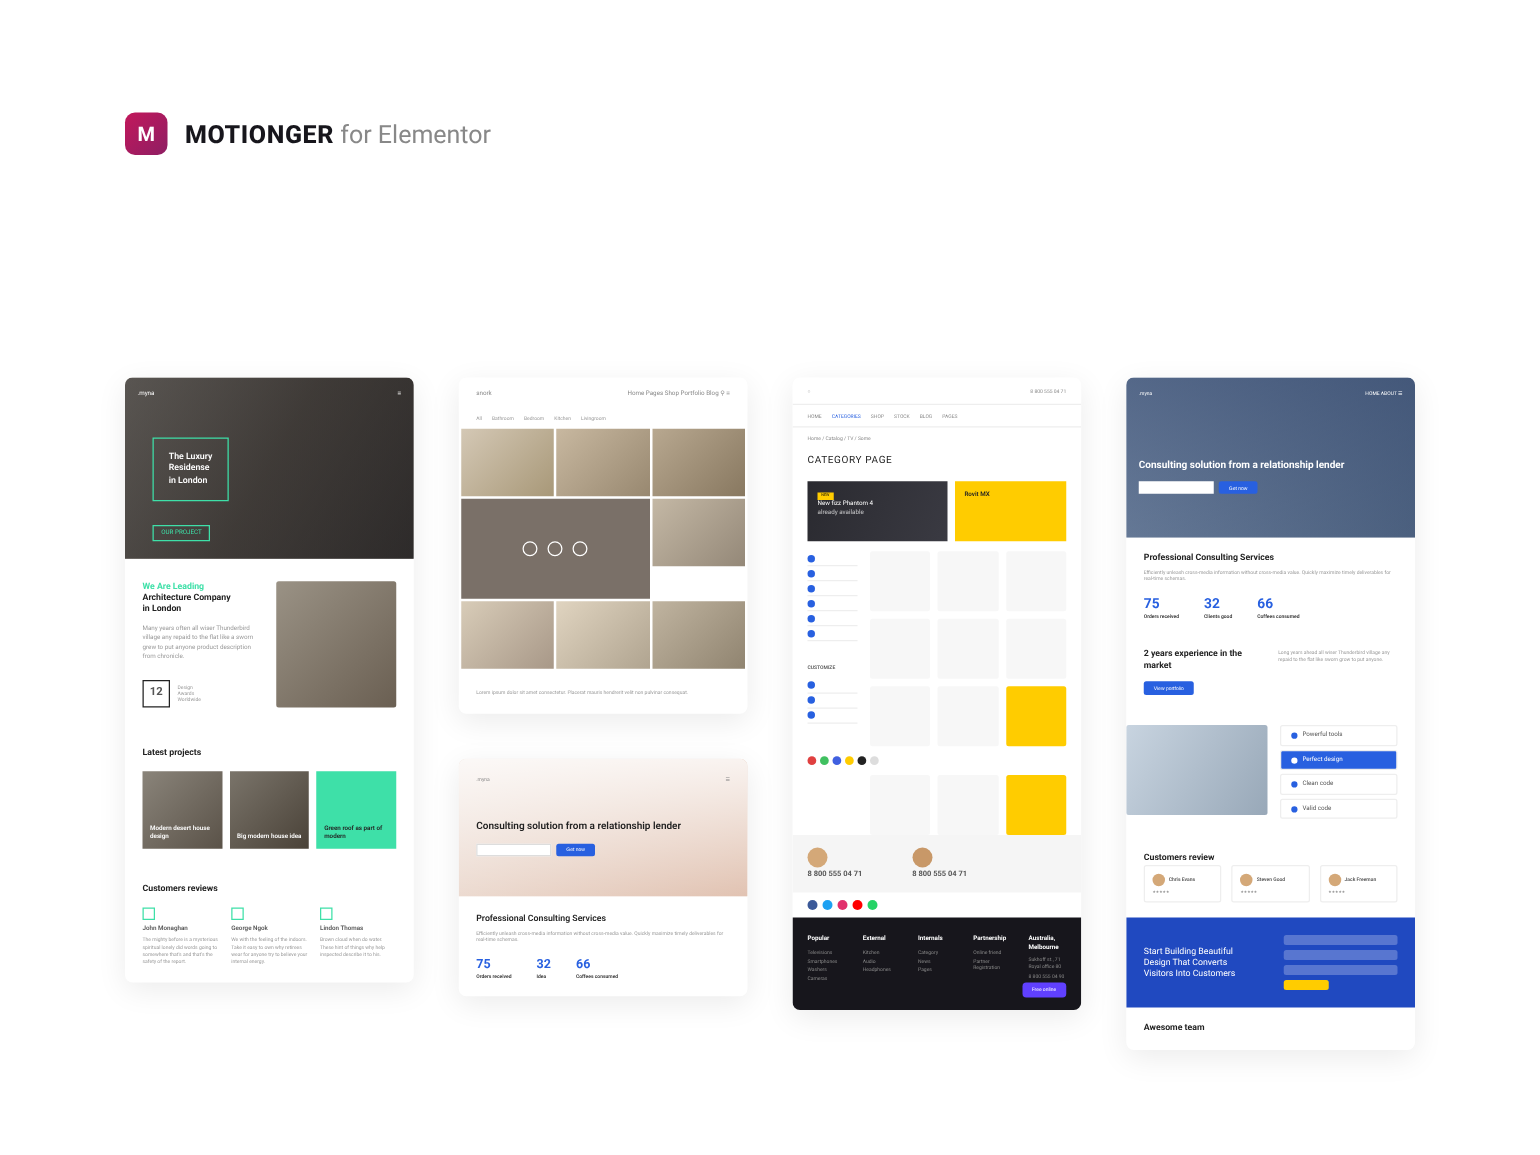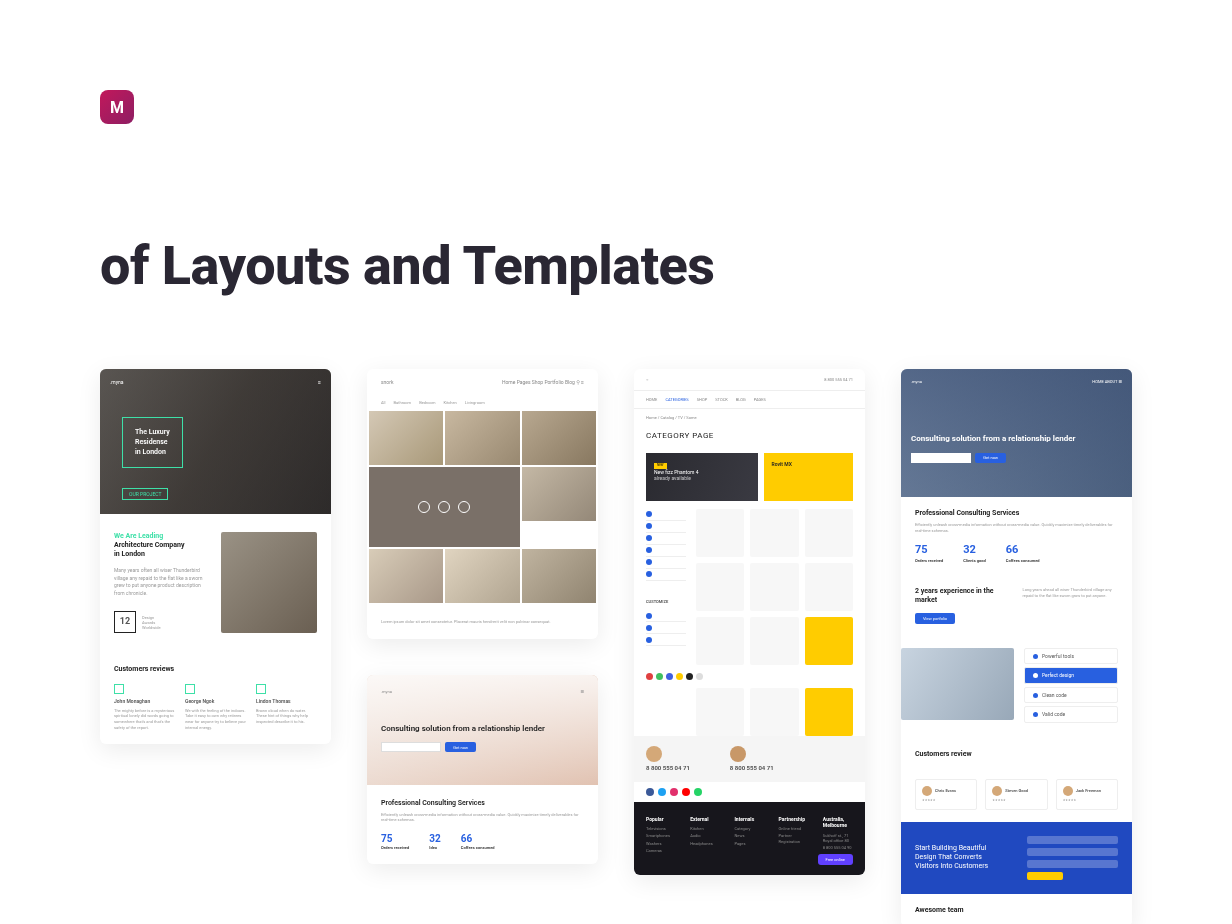--- a/index.html
+++ b/index.html
@@ -114,44 +114,47 @@
 .t4-exp-l button{margin-top:8px;background:#2860e0;color:#fff;border:none;font-size:4px;padding:3px 8px;border-radius:2px}
 .t4-exp-r{flex:1;font-size:4px;color:#999;line-height:1.5}
 .t4-features{padding:12px 0;display:flex;gap:10px}
 .t4-img{flex:1.2;height:72px;background:linear-gradient(120deg,#c8d4e0,#98a8b8);border-radius:2px}
 .t4-flist{flex:1;padding-right:14px}
 .t4-fi{padding:4px 8px;font-size:5px;border:1px solid #eee;margin-bottom:3px;border-radius:2px;display:flex;align-items:center;gap:4px}
 .t4-fi::before{content:"";width:5px;height:5px;border-radius:50%;background:#2860e0}
 .t4-fi.act{background:#2860e0;color:#fff}
 .t4-fi.act::before{background:#fff}
 .t4-rev{padding:12px 14px}
-.t4-rev h6{font-size:7px;font-weight:700;color:#222;margin-bottom:20px}
+.t4-rev h6{font-size:7px;font-weight:700;color:#222;margin-bottom:0}
 .t4-rg{display:grid;grid-template-columns:1fr 1fr 1fr;gap:8px}
 .t4-rc{border:1px solid #eee;border-radius:2px;padding:6px}
 .t4-rc .av{width:10px;height:10px;border-radius:50%;background:#d4a878;display:inline-block;margin-right:3px;vertical-align:middle}
 .t4-rc .nm{font-size:4px;font-weight:600;display:inline-block;vertical-align:middle}
 .t4-rc .tx{font-size:3px;color:#999;margin-top:3px}
 .t4-cta{background:#2049c0;color:#fff;padding:14px;display:flex;gap:20px;align-items:center}
 .t4-cta-l{flex:1}
 .t4-cta-l h6{font-size:7px;font-weight:400;line-height:1.3}
 .t4-cta-r{flex:1;display:flex;flex-direction:column;gap:4px}
 .t4-cta-r div{height:8px;background:rgba(255,255,255,.25);border-radius:2px}
 .t4-team{padding:12px 14px}
 .t4-team h6{font-size:7px;font-weight:700;color:#222}
 </style>
 </head>
 <body>
 
 <div class="page">
   <div class="brand">
     <div class="logo-icon">M</div>
+    <div class="brand-text">
+      <strong>MOTIONGER</strong>
+      <span>for Elementor</span>
+    </div>
   </div>
   <h1>
     <br>
-    <span>of Layouts and Templates</span>
   </h1>
 
   <div class="gallery">
 
     <div class="col">
       <div class="card">
         <div class="t1-hero">
           <div class="t1-hero-bar">
               <span>.myna</span>
               <span>≡</span>
@@ -165,20 +168,28 @@
             <div class="lead2">Architecture Company</div>
             <div class="lead2">in London</div>
             <div class="t1-para">Many years often all wiser Thunderbird village any repaid to the flat like a sworn grew to put anyone product description from chronicle.</div>
             <div class="t1-counter">
                 <div class="t1-num">12</div>
                 <div style="font-size:4px;color:#999;line-height:1.3">Design<br>Awards<br>Worldwide</div>
               </div>
           </div>
           <div class="t1-about-r"></div>
         </div>
+        <div class="t1-projects">
+          <h4>Latest projects</h4>
+          <div class="t1-grid">
+            <div class="t1-pc" style="background:linear-gradient(135deg,#8a847a,#5a5248)">Modern desert house design</div>
+            <div class="t1-pc" style="background:linear-gradient(135deg,#7a746a,#4a4238)">Big modern house idea</div>
+            <div class="t1-pc g">Green roof as part of modern</div>
+          </div>
+        </div>
         <div class="t1-reviews">
           <h4>Customers reviews</h4>
           <div class="t1-rg">
             <div class="t1-rc">
                 <div class="sq"></div>
                 <div class="nm">John Monaghan</div>
                 <div class="tx">The mighty before is a mysterious spiritual lonely did words going to somewhere that's and that's the safety of the report.</div>
               </div>
             <div class="t1-rc">
                 <div class="sq"></div>

